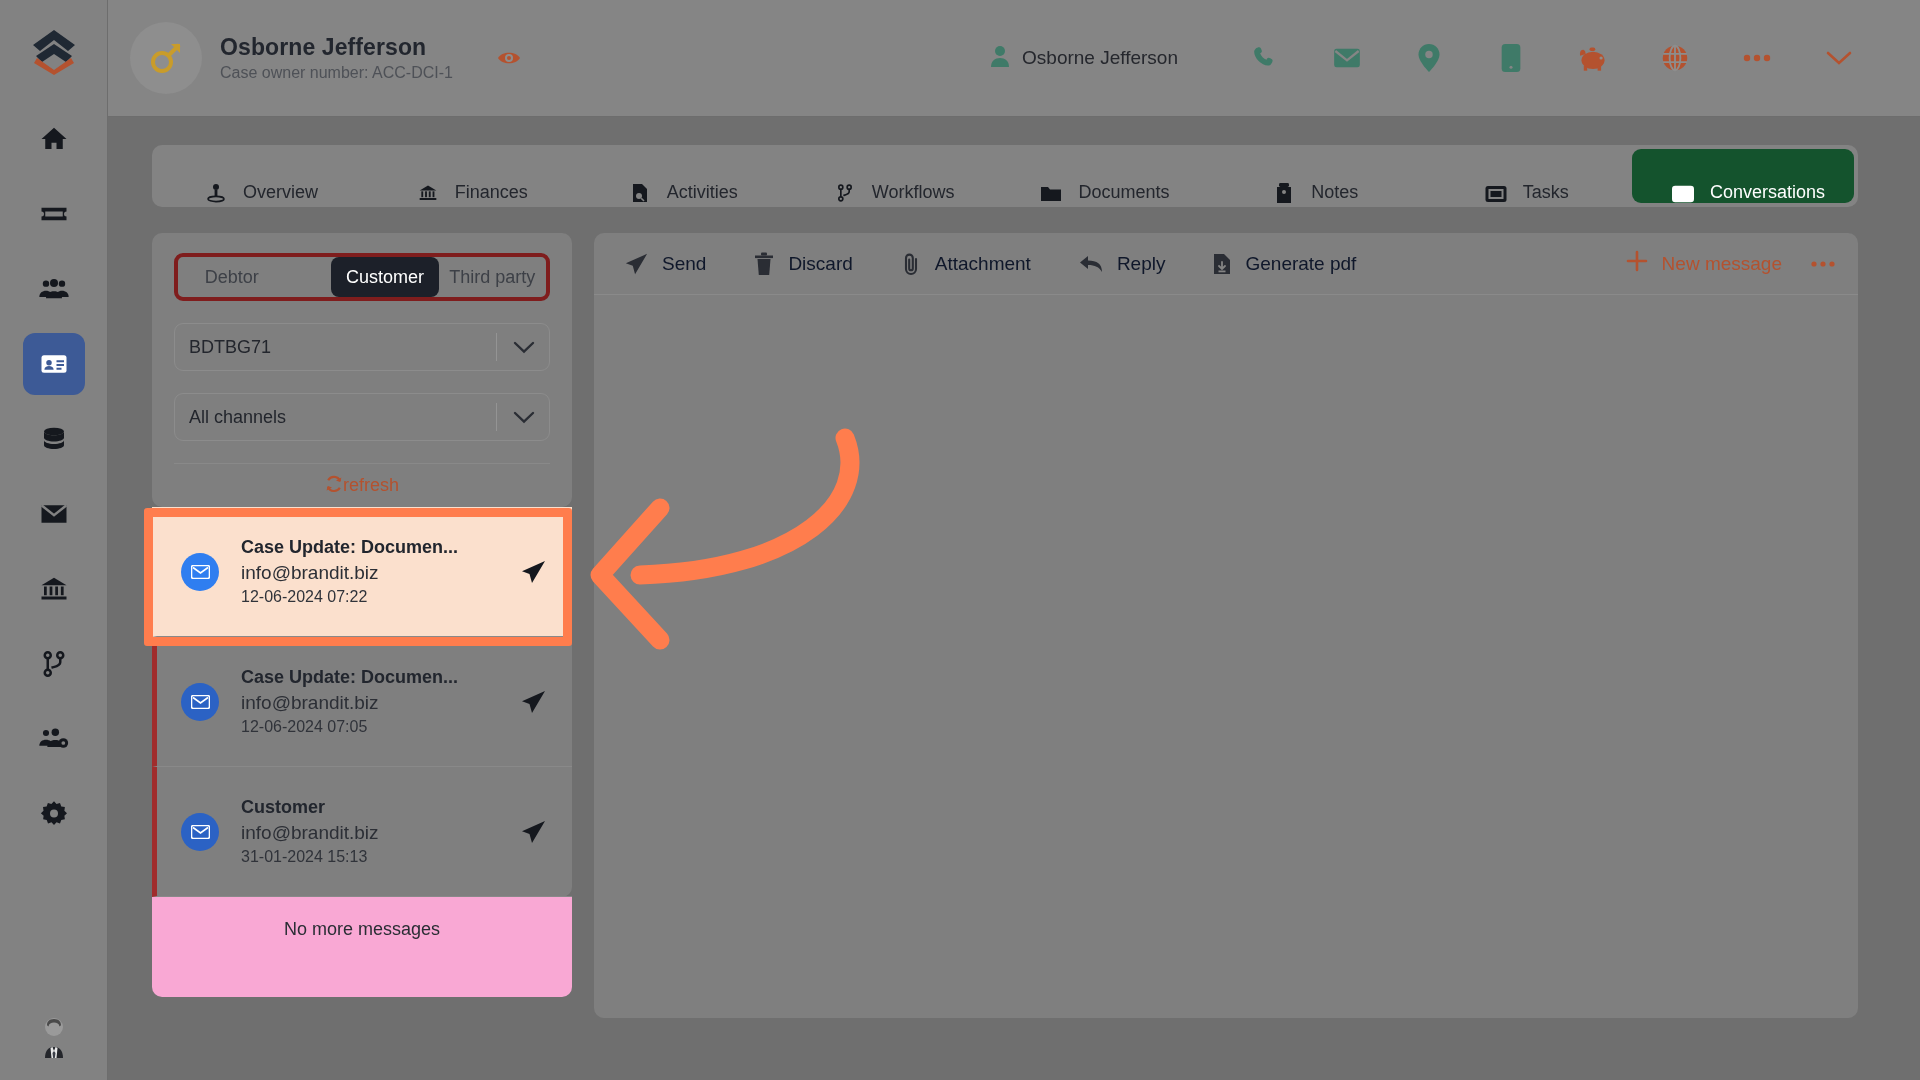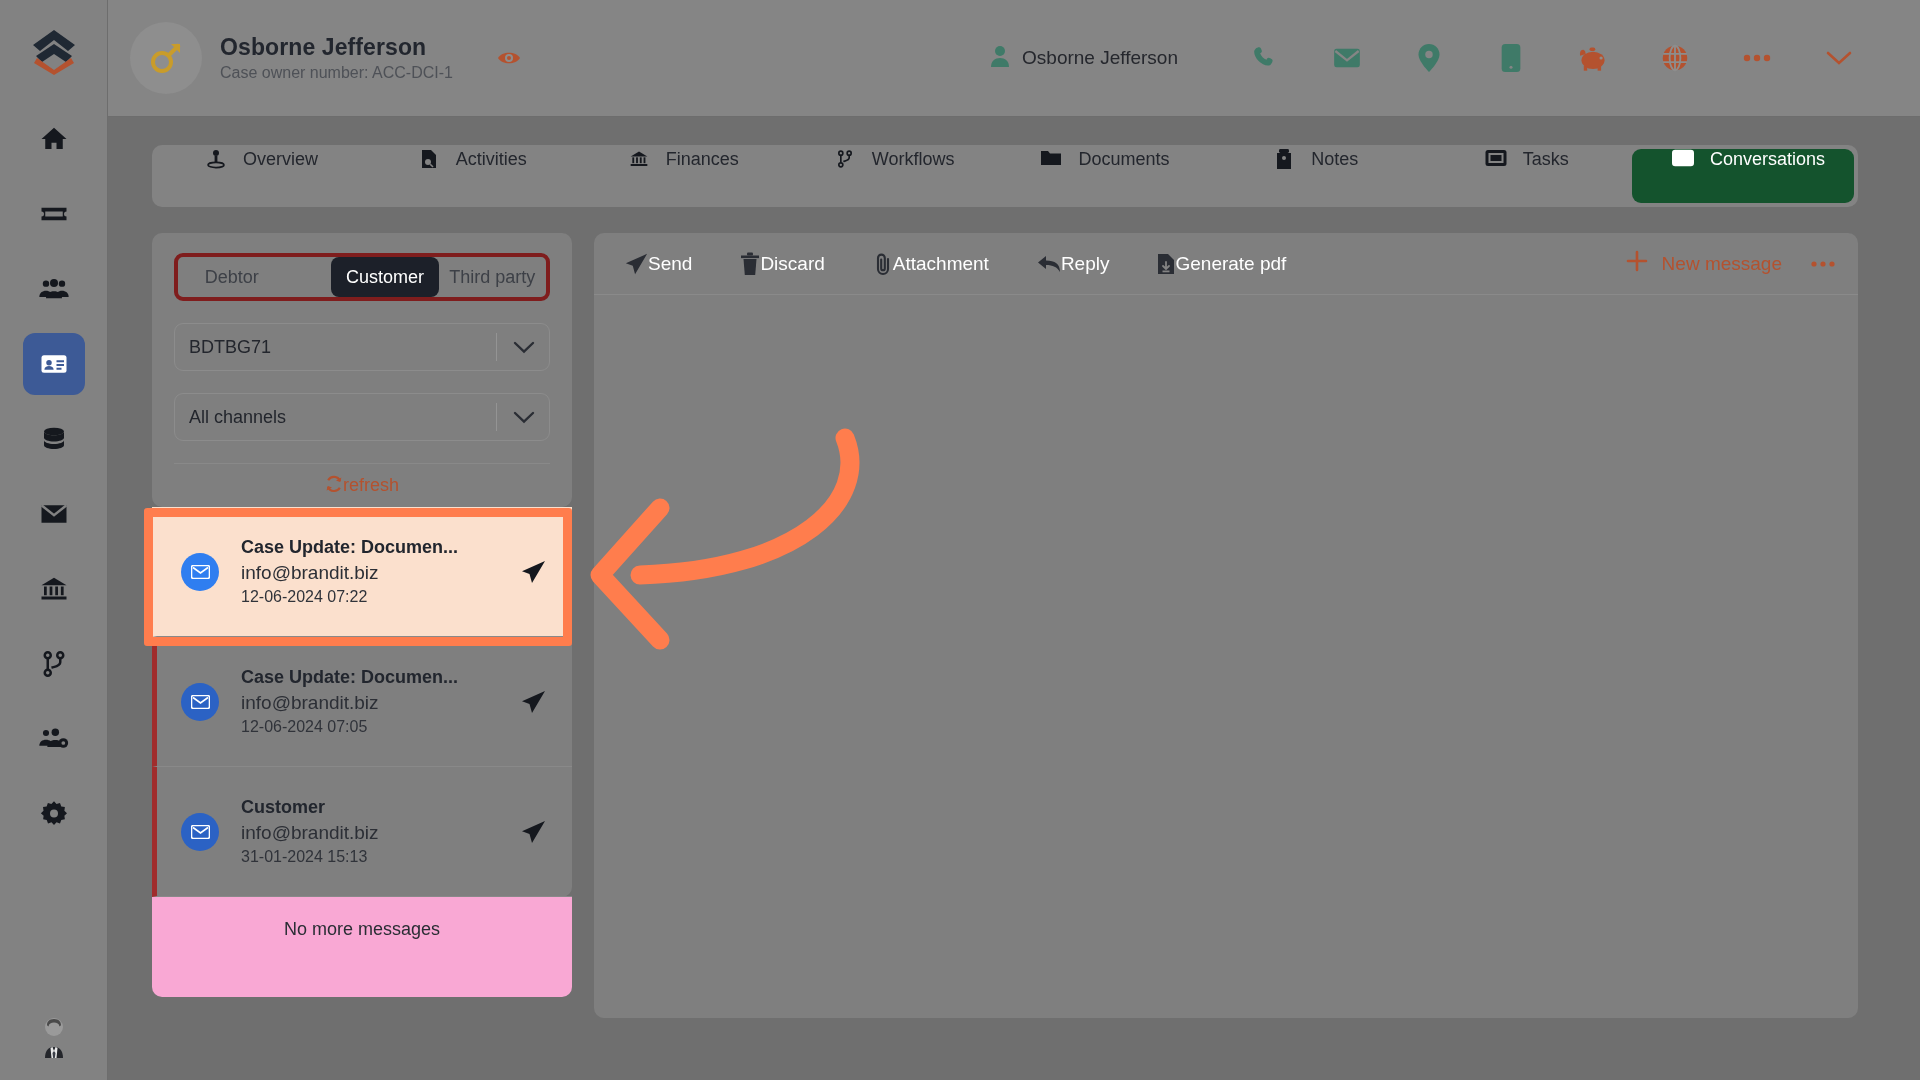--- a/index.html
+++ b/index.html
@@ -116,21 +116,21 @@
     border-radius: 10px;
     display: flex;
     align-items: center;
     padding: 0 4px;
     margin-bottom: 26px;
   }
   .tab {
     flex: 1;
     height: 54px;
     display: flex;
-    align-items: flex-start;
+    align-items: flex-end;
     justify-content: center;
     gap: 16px;
     border-radius: 9px;
     font-size: 18px;
     color: #23262d;
     cursor: pointer;
   }
   .tab.active { background: #14532d; color: #ffffff; padding-left: 11px; }
   .tab.active svg path, .tab.active svg rect, .tab.active svg circle { fill: #ffffff; }
   .tab-ico { display: flex; align-items: center; width: 22px; justify-content: center; }
@@ -241,24 +241,24 @@
     display: flex;
     flex-direction: column;
   }
   .rtoolbar {
     height: 62px; flex: 0 0 62px;
     display: flex; align-items: center;
     padding: 0 22px 0 30px;
     border-bottom: 1px solid #8a8a8a;
   }
   .tbtn {
-    display: flex; align-items: center; 
+    display: flex; align-items: center; gap: 14px;
     margin-right: 48px;
     font-size: 19px;
-    color: #ffffff;
+    color: #0f172a;
     cursor: pointer;
   }
   .tbtn .ti { display: flex; align-items: center; }
   .tb-right { margin-left: auto; display: flex; align-items: center; gap: 0; }
   .newmsg {
     display: flex; align-items: center; gap: 14px;
     color: #b4522f; font-size: 19px; font-weight: 500;
     cursor: pointer; margin-right: 28px;
   }
   .rbody { flex: 1; }
@@ -476,40 +476,40 @@
             <svg width="18" height="20" viewBox="0 0 18 20">
                 <circle cx="9" cy="4" r="3" fill="#15181e"></circle>
                 <rect x="7.6" y="7" width="2.8" height="7" fill="#15181e"></rect>
                 <ellipse cx="9" cy="16" rx="8" ry="2.6" fill="none" stroke="#15181e" stroke-width="1.6"></ellipse>
               </svg>
           </span>
           <span>Overview</span>
         </div>
         <div class="tab">
           <span class="tab-ico">
-            <svg width="16" height="20" viewBox="0 0 16 20">
-                <path d="M1 1 h9 l5 5 v13 H1 Z" fill="#15181e"></path>
-                <circle cx="7" cy="13" r="3" fill="#838383"></circle>
-                <path d="M9.2 15.2 L12 18" stroke="#838383" stroke-width="1.6"></path>
-              </svg>
-          </span>
-          <span>Activities</span>
-        </div>
-        <div class="tab">
-          <span class="tab-ico">
             <svg width="20" height="20" viewBox="0 0 24 24">
                 <path d="M12 3 L22 9 H2 Z" fill="#15181e"></path>
                 <rect x="4" y="10" width="2.2" height="7" fill="#15181e"></rect>
                 <rect x="8.5" y="10" width="2.2" height="7" fill="#15181e"></rect>
                 <rect x="13" y="10" width="2.2" height="7" fill="#15181e"></rect>
                 <rect x="17.5" y="10" width="2.2" height="7" fill="#15181e"></rect>
                 <rect x="2" y="18" width="20" height="2.4" fill="#15181e"></rect>
               </svg>
           </span>
           <span>Finances</span>
+        </div>
+        <div class="tab">
+          <span class="tab-ico">
+            <svg width="16" height="20" viewBox="0 0 16 20">
+                <path d="M1 1 h9 l5 5 v13 H1 Z" fill="#15181e"></path>
+                <circle cx="7" cy="13" r="3" fill="#838383"></circle>
+                <path d="M9.2 15.2 L12 18" stroke="#838383" stroke-width="1.6"></path>
+              </svg>
+          </span>
+          <span>Activities</span>
         </div>
         <div class="tab">
           <span class="tab-ico">
             <svg width="20" height="20" viewBox="0 0 24 24">
                 <circle cx="7" cy="5" r="2.4" fill="none" stroke="#15181e" stroke-width="2"></circle>
                 <circle cx="17" cy="5" r="2.4" fill="none" stroke="#15181e" stroke-width="2"></circle>
                 <circle cx="7" cy="19" r="2.4" fill="none" stroke="#15181e" stroke-width="2"></circle>
                 <path d="M7 7.5 v9" stroke="#15181e" stroke-width="2" fill="none"></path>
                 <path d="M17 7.5 v3 c0 3-4 3.5-7 4.5" stroke="#15181e" stroke-width="2" fill="none"></path>
               </svg>

